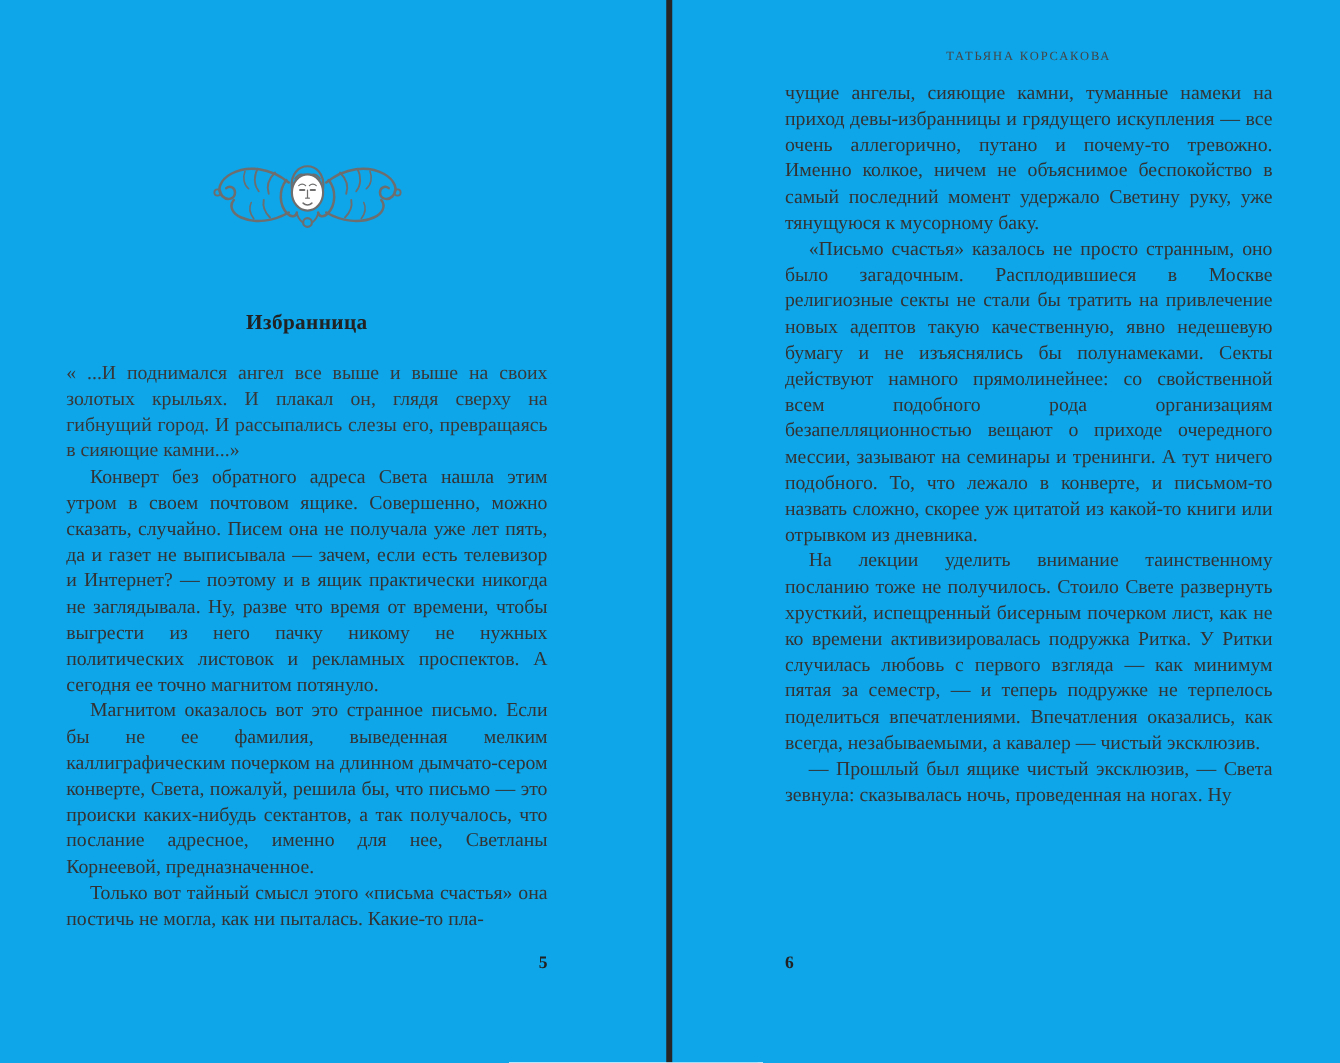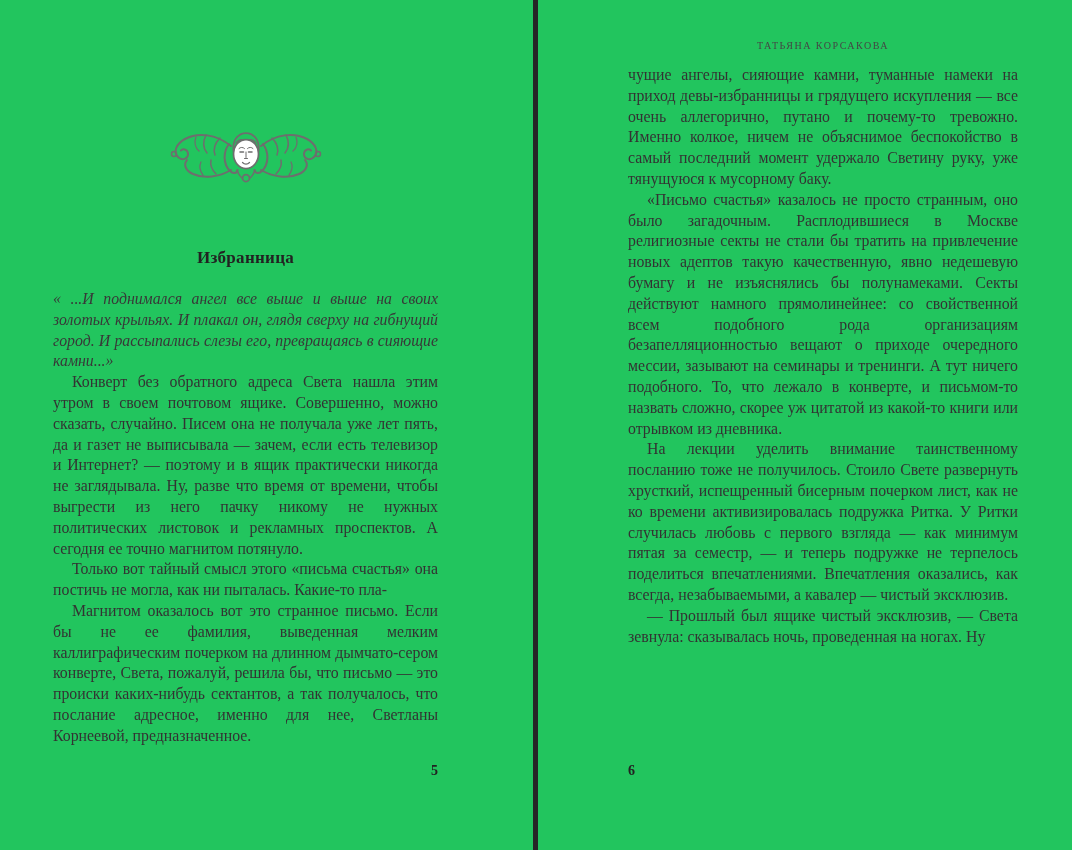--- a/index.html
+++ b/index.html
@@ -1,33 +1,33 @@
 <!DOCTYPE html>
 <html lang="ru"><head>
 <meta charset="utf-8">
 <style>
   html,body{margin:0;padding:0;background:#ffffff;}
   body{width:1072px;height:850px;font-family:"Liberation Serif","DejaVu Serif",serif;color:#333;}
   .spread{position:relative;width:1072px;height:850px;background:#fff;overflow:hidden;}
   .gutter{position:absolute;left:533px;top:0;width:5px;height:850px;background:#262626;}
-  .page{position:absolute;top:0;height:850px;background:#22c55e;}
+  .page{position:absolute;top:0;height:850px;background:#0ea5e9;}
   .page-left{left:0;width:606px;}
   .page-right{left:538px;width:534px;}
 
   .ornament{position:absolute;left:53px;top:126px;width:385px;text-align:center;}
   .ornament svg{display:inline-block;}
 
   .chapter-title{position:absolute;left:53px;top:248px;width:385px;margin:0;text-align:center;
     font-size:17px;font-weight:bold;color:#222;letter-spacing:.3px;}
 
   .text-col{position:absolute;font-size:15.8px;line-height:20.8px;text-align:justify;color:#333;}
   .text-col p{margin:0;padding:0;}
   .left-col{left:53px;top:289px;width:385px;}
   .right-col{left:90px;top:65px;width:390px;}
-  .epigraph{font-style:italic;color:#383838;}
+  .epigraph{color:#383838;}
   .indent{text-indent:19px;}
 
   .running-header{position:absolute;left:90px;top:40px;width:390px;margin:0;text-align:center;
     font-size:10px;letter-spacing:1.5px;color:#454545;font-weight:normal;}
 
   .page-number{position:absolute;top:763px;font-size:14px;font-weight:bold;color:#222;}
   .pn-left{left:53px;width:385px;text-align:right;}
   .pn-right{left:90px;width:390px;text-align:left;}
 </style>
 </head>
@@ -64,22 +64,22 @@
           <path stroke-width="3" d="M163 90 C166 100 172 104 173 104 M197 90 C194 100 188 104 187 104"></path>
         </g>
       </svg>
     </div>
 
     <h1 class="chapter-title">Избранница</h1>
 
     <div class="text-col left-col">
       <p class="epigraph">« ...И поднимался ангел все выше и выше на своих золотых крыльях. И плакал он, глядя сверху на гибнущий город. И рассыпались слезы его, превращаясь в сияющие камни...»</p>
       <p class="indent">Конверт без обратного адреса Света нашла этим утром в своем почтовом ящике. Совершенно, можно сказать, случайно. Писем она не получала уже лет пять, да и газет не выписывала — зачем, если есть телевизор и Интернет? — поэтому и в ящик практически никогда не заглядывала. Ну, разве что время от времени, чтобы выгрести из него пачку никому не нужных политических листовок и рекламных проспектов. А сегодня ее точно магнитом потянуло.</p>
+      <p class="indent">Магнитом оказалось вот это странное письмо. Если бы не ее фамилия, выведенная мелким каллиграфическим почерком на длинном дымчато-сером конверте, Света, пожалуй, решила бы, что письмо — это происки каких-нибудь сектантов, а так получалось, что послание адресное, именно для нее, Светланы Корнеевой, предназначенное.</p>
       <p class="indent">Только вот тайный смысл этого «письма счастья» она постичь не могла, как ни пыталась. Какие-то пла-</p>
-      <p class="indent">Магнитом оказалось вот это странное письмо. Если бы не ее фамилия, выведенная мелким каллиграфическим почерком на длинном дымчато-сером конверте, Света, пожалуй, решила бы, что письмо — это происки каких-нибудь сектантов, а так получалось, что послание адресное, именно для нее, Светланы Корнеевой, предназначенное.</p>
     </div>
 
     <div class="page-number pn-left">5</div>
   </div>
 
   <div class="gutter"></div>
 
   <div class="page page-right">
 
     <div class="running-header">ТАТЬЯНА КОРСАКОВА</div>

